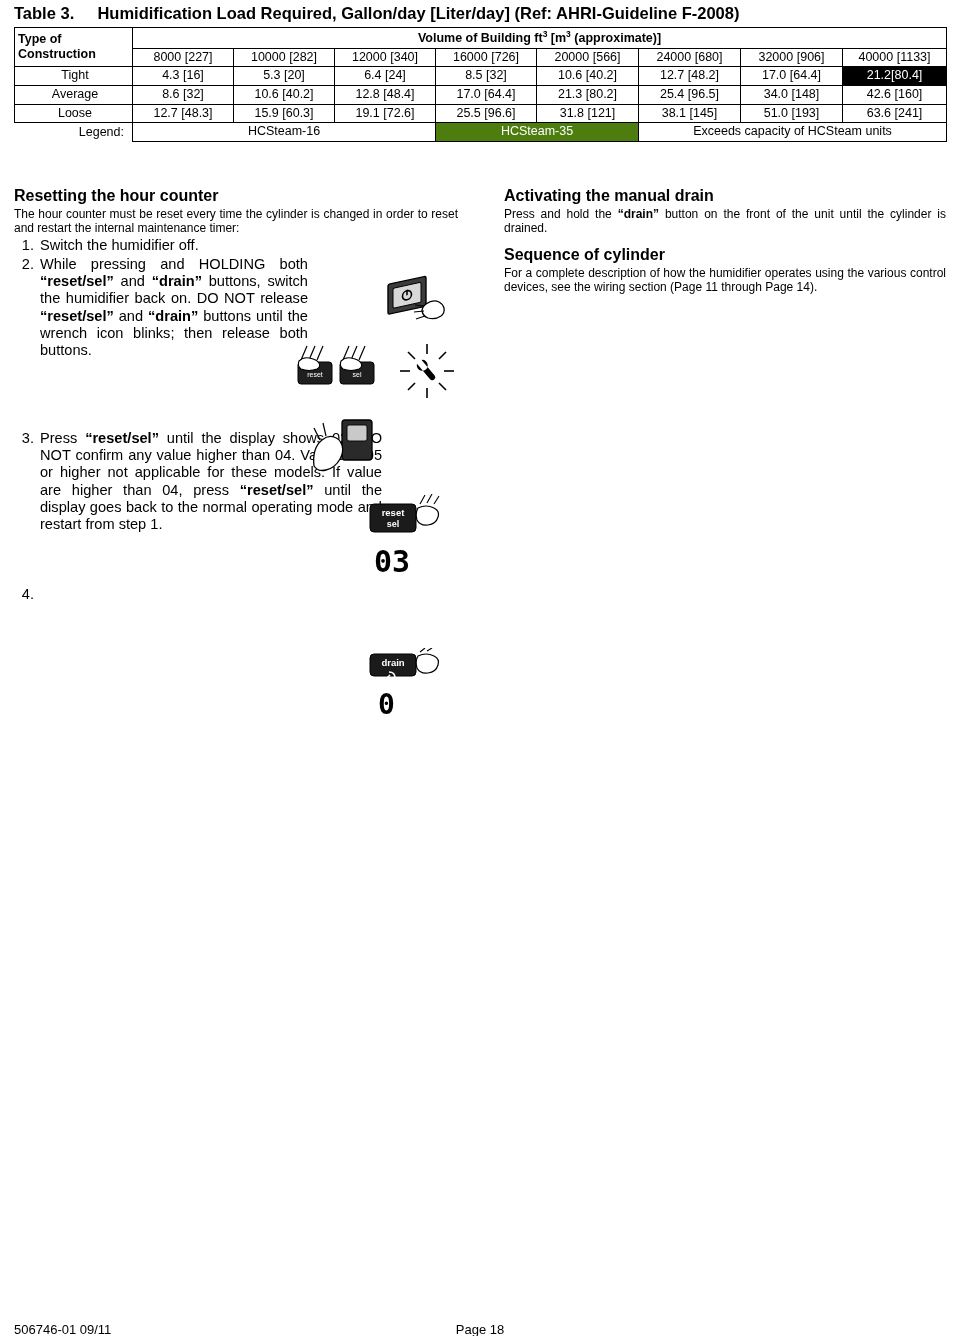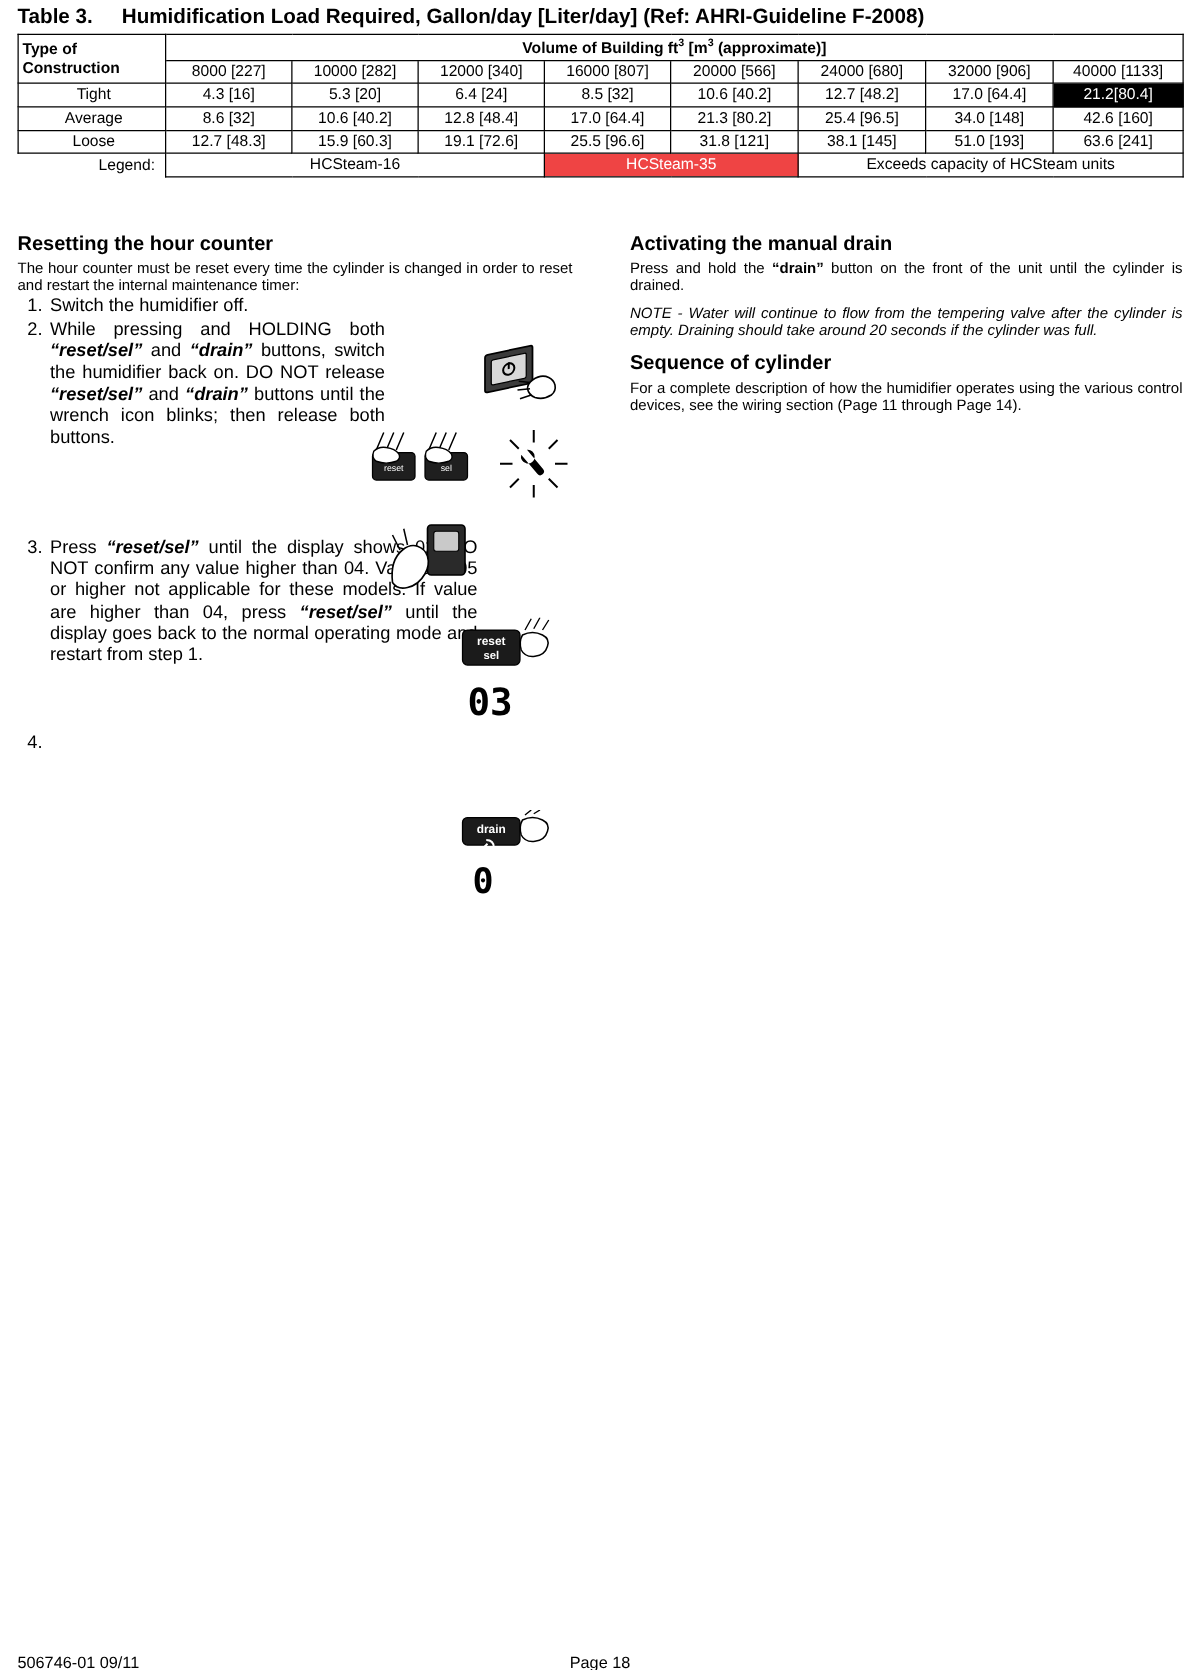--- a/index.html
+++ b/index.html
@@ -80,21 +80,21 @@
     text-align: right !important;
     padding-right: 8px !important;
     font-size: 12.5px;
     border: none !important;
   }
   .legend-white {
     background: #ffffff;
     color: #000000;
   }
   .legend-black {
-    background: #ef4444;
+    background: #4d7c0f;
     color: #ffffff;
   }
   sup { font-size: 8.5px; vertical-align: super; }
 
   
   .body {
     position: absolute;
     top: 186px;
     left: 14px;
     width: 932px;
@@ -113,21 +113,21 @@
     line-height: 1.2;
   }
   p.para {
     font-size: 12px;
     margin: 0 0 2px 0;
     line-height: 1.17;
     text-align: justify;
   }
   p.para.italic { font-style: italic; }
   .b { font-weight: bold; }
-  .i { font-style: italic; }
+  .i { }
 
   ol.steps {
     margin: 2px 0 0 0;
     padding: 0;
     list-style: none;
   }
   ol.steps > li {
     position: relative;
     padding-left: 26px;
     font-size: 14.6px;
@@ -194,21 +194,21 @@
           <span>Construction</span>
         </th>
         <th class="volhead" colspan="8">
           <span>Volume of Building ft</span><sup>3</sup><span> [m</span><sup>3</sup><span> (approximate)]</span>
         </th>
       </tr>
       <tr>
         <td class="numhead">8000 [227]</td>
         <td class="numhead">10000 [282]</td>
         <td class="numhead">12000 [340]</td>
-        <td class="numhead">16000 [807]</td>
+        <td class="numhead">16000 [726]</td>
         <td class="numhead">20000 [566]</td>
         <td class="numhead">24000 [680]</td>
         <td class="numhead">32000 [906]</td>
         <td class="numhead">40000 [1133]</td>
       </tr>
 
       <tr>
         <td class="col-type row-label">Tight</td>
         <td>4.3 [16]</td>
         <td>5.3 [20]</td>
@@ -278,21 +278,20 @@
 
         <li style="margin-top:16px;">
           <span class="num">4.</span>
         </li>
       </ol>
     </div>
 
     <div class="col col-right">
       <h3 class="sec">Activating the manual drain</h3>
       <p class="para"><span>Press and hold the </span><span class="b">“drain”</span><span> button on the front of the unit until the cylinder is drained.</span></p>
-      <p class="para italic" style="margin-top:8px;">NOTE - Water will continue to flow from the tempering valve after the cylinder is empty. Draining should take around 20 seconds if the cylinder was full.</p>
       <h3 class="sec" style="margin-top:10px;">Sequence of cylinder</h3>
       <p class="para">For a complete description of how the humidifier operates using the various control devices, see the wiring section (Page 11 through Page 14).</p>
     </div>
   </div>
 
   <div class="fig" style="left:380px; top:272px;">
     <svg width="80" height="56" viewBox="0 0 80 56">
       <g transform="skewY(-12)">
         <rect x="8" y="14" width="38" height="30" rx="2" fill="#3b3b3b" stroke="#000" stroke-width="1.4"></rect>
         <rect x="13" y="19" width="28" height="20" rx="1.5" fill="#d8d8d8" stroke="#000" stroke-width="1"></rect>

